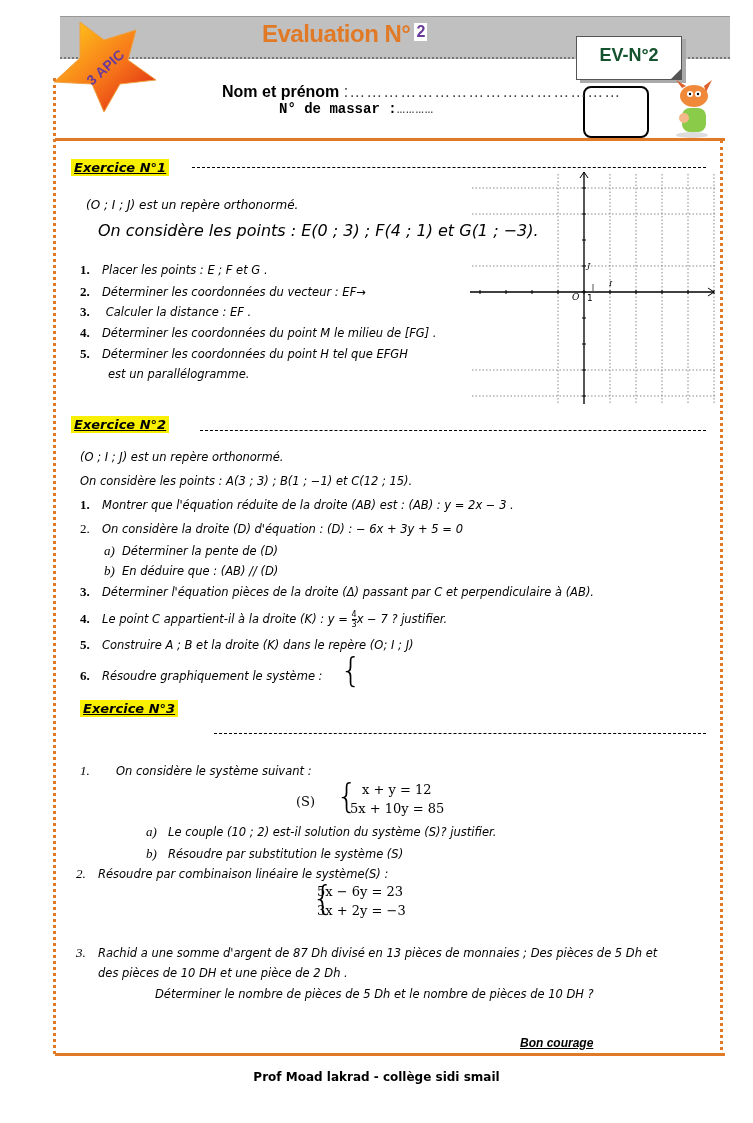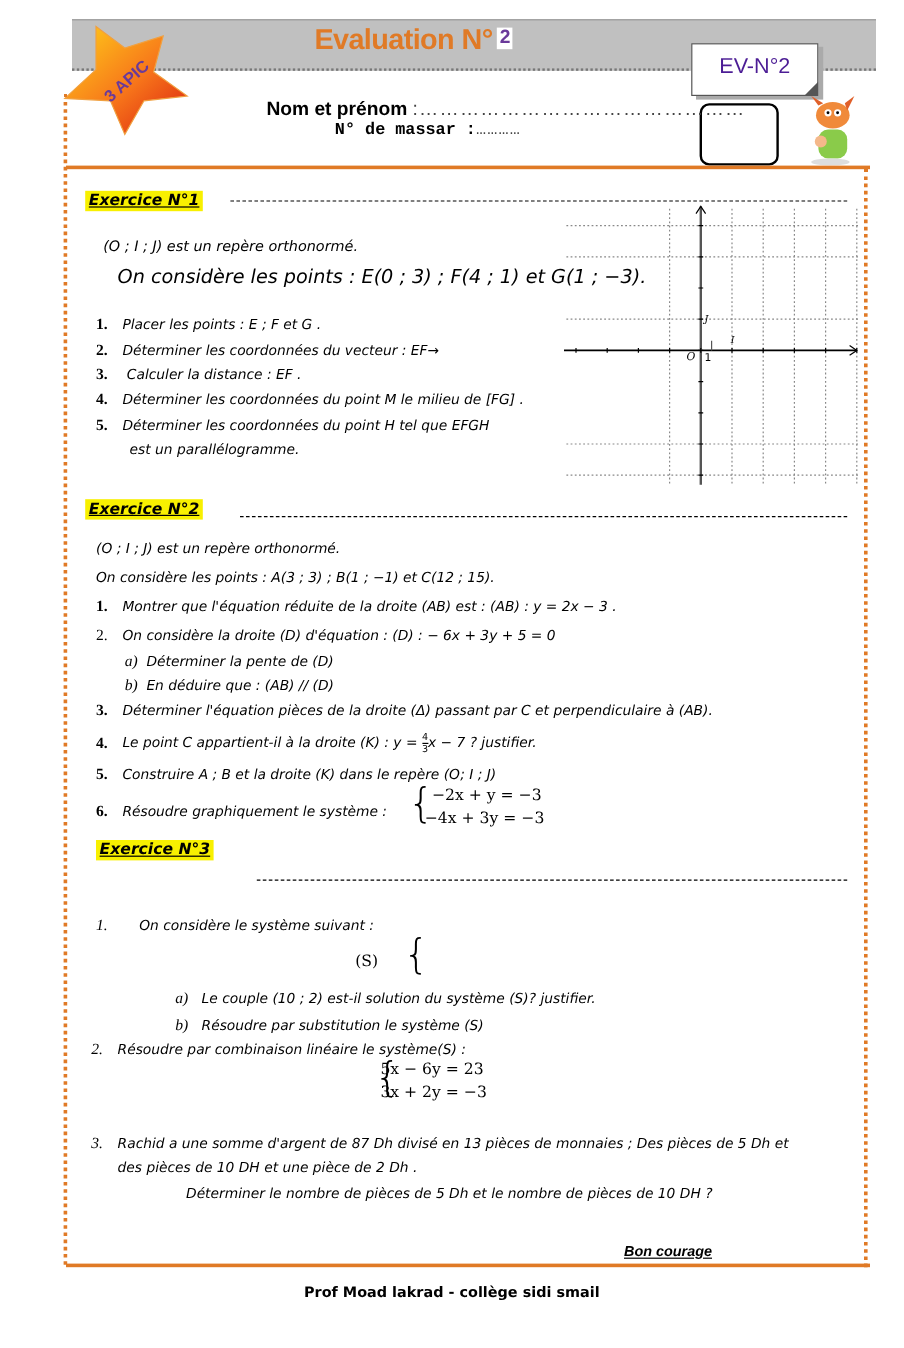--- a/index.html
+++ b/index.html
@@ -10,21 +10,21 @@
   .gray-band { left: 60px; top: 16px; width: 670px; height: 40px; background: #c0c0c0;
                border-top: 1px solid #999; border-bottom: 2px dotted #777; }
   .title { left: 262px; top: 20px; font-family: "Liberation Sans", sans-serif; font-weight: bold;
            font-size: 24px; color: #e07a26; letter-spacing: -0.5px; }
   .title-num { display: inline-block; background: #fff; color: #6a3a9a; font-size: 16px;
                padding: 0 2px; vertical-align: top; margin-left: 4px; margin-top: 3px; }
   .star { left: 46px; top: 14px; width: 120px; height: 100px; }
   .ev-card { left: 576px; top: 36px; width: 104px; height: 42px; background: #fff;
              border: 1px solid #555; box-shadow: 4px 3px 0 #aaa; }
   .ev-card span { display: block; text-align: center; margin-top: 8px; font-family: "Liberation Sans", sans-serif;
-                  font-weight: normal; font-size: 18px; color: #4c1d95; }
+                  font-weight: bold; font-size: 18px; color: #14532d; }
   .ev-fold { right: -1px; bottom: -1px; width: 12px; height: 12px; background: #555;
              clip-path: polygon(100% 0, 0 100%, 100% 100%); }
   .score-box { left: 583px; top: 86px; width: 62px; height: 48px; border: 2px solid #000; border-radius: 8px; }
   .mascot { left: 670px; top: 80px; width: 46px; height: 58px; }
   .nom { left: 222px; top: 83px; font-family: "Liberation Sans", sans-serif; font-size: 16px; }
   .massar { left: 279px; top: 101px; font-family: Liberation Mono, monospace; font-size: 14px; }
   .lbl { font-weight: bold; }
   .dots { color: #444; letter-spacing: 1px; }
   
   .frame-left { left: 53px; top: 78px; width: 0; height: 976px; border-left: 3px dotted #e07a26; }
@@ -196,35 +196,35 @@
   <span class="num">4.</span><span>Le point  C  appartient-il à la droite (K) : y = </span><span style="display:inline-block; vertical-align:middle; text-align:center; font-style:normal; font-size:8px; line-height:9px;"><span style="display:block; border-bottom:1px solid #000;">4</span><span style="display:block;">3</span></span><span>x − 7  ? justifier.</span>
 </div>
 <div class="abs body-text" style="left:80px; top:637px;">
   <span class="num">5.</span><span>Construire A ; B et  la droite (K) dans le repère (O; I ; J)</span>
 </div>
 <div class="abs body-text" style="left:80px; top:668px;">
   <span class="num">6.</span><span>Résoudre graphiquement le système :</span>
 </div>
 <div class="abs" style="left:340px; top:654px;">
   <span class="abs brace" style="left:0; top:-3px;">{</span>
-  <div class="sys" style="margin-left:14px;">
-    <div style="padding-left:6px;">−2x + y = −3</div>
-    <div>−4x + 3y = −3</div>
-  </div>
 </div>
 
 <div class="abs ex-head" style="left:80px; top:700px;font-style:italic;">Exercice N°3</div>
 <div class="abs ex-rule" style="left:214px; top:733px; width:492px;"></div>
 
 <div class="abs body-text" style="left:80px; top:763px;">
   <span class="num-plain" style="font-style:italic;width:36px;">1.</span><span>On considère le système suivant :</span>
 </div>
 <div class="abs sys" style="left:296px; top:792px;">(S)</div>
 <div class="abs" style="left:336px; top:780px;">
   <span class="abs brace" style="left:0; top:-3px;">{</span>
+  <div class="sys" style="margin-left:14px;">
+    <div style="padding-left:12px;">x + y = 12</div>
+    <div>5x + 10y = 85</div>
+  </div>
 </div>
 <div class="abs body-text" style="left:146px; top:824px;">
   <span class="num-plain" style="font-style:italic;width:22px;">a)</span><span>Le couple  (10 ; 2)  est-il solution du système (S)? justifier.</span>
 </div>
 <div class="abs body-text" style="left:146px; top:846px;">
   <span class="num-plain" style="font-style:italic;width:22px;">b)</span><span>Résoudre par  substitution  le système (S)</span>
 </div>
 <div class="abs body-text" style="left:76px; top:866px;">
   <span class="num-plain" style="font-style:italic;">2.</span><span>Résoudre par  combinaison linéaire  le système(S) :</span>
 </div>

